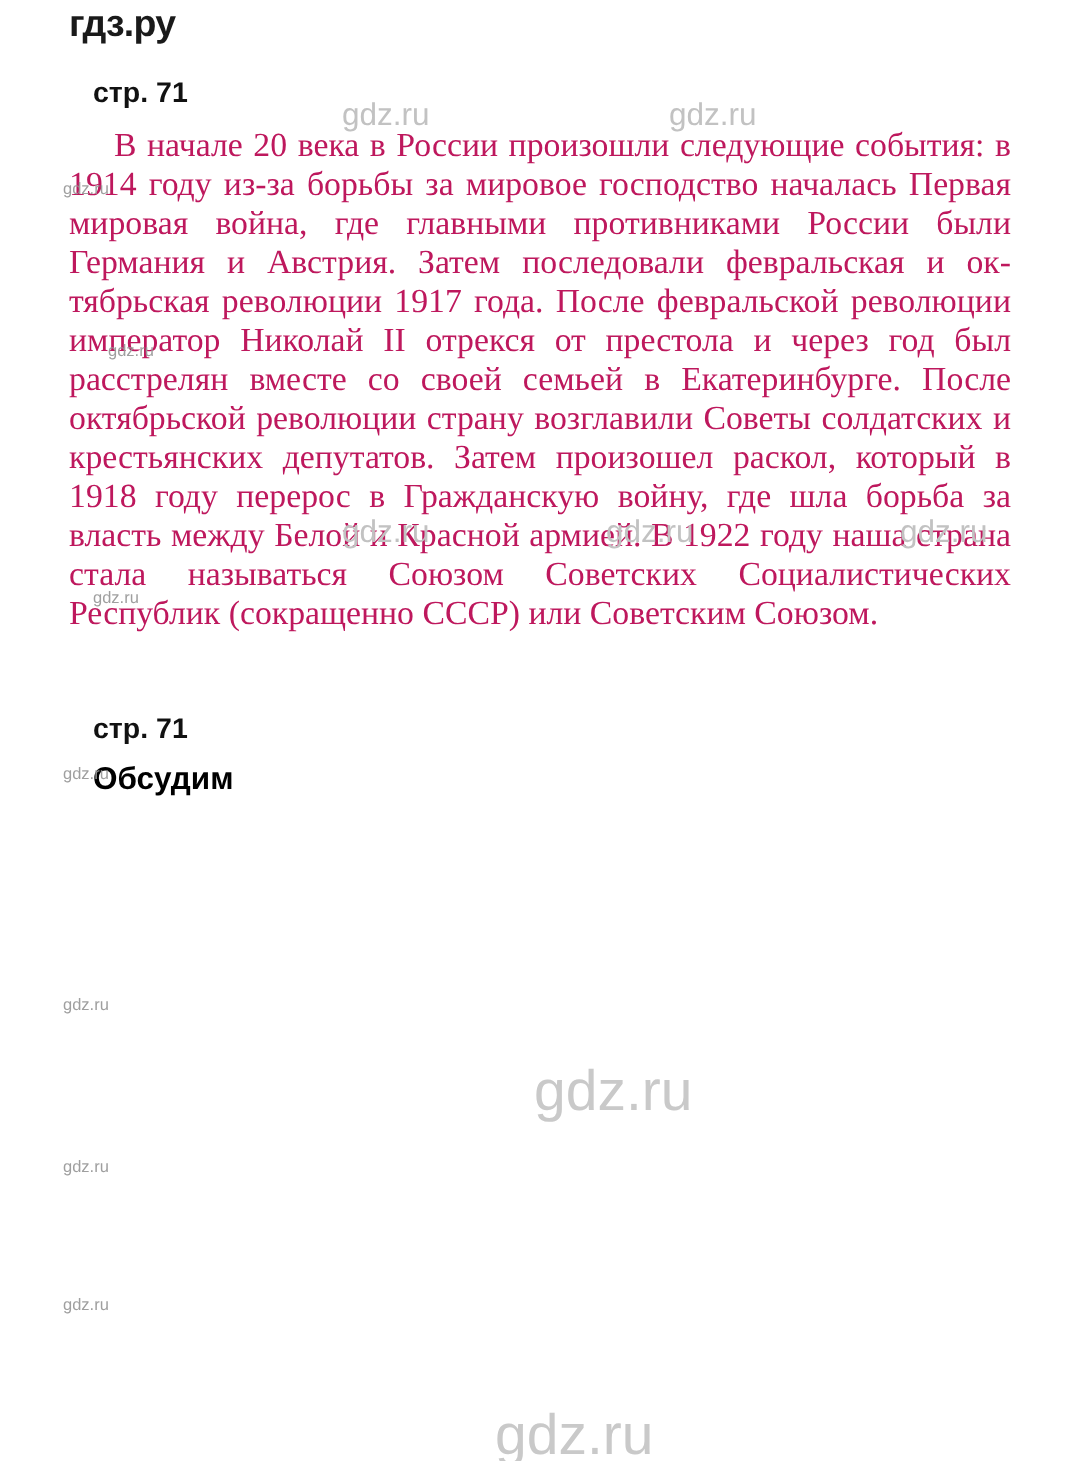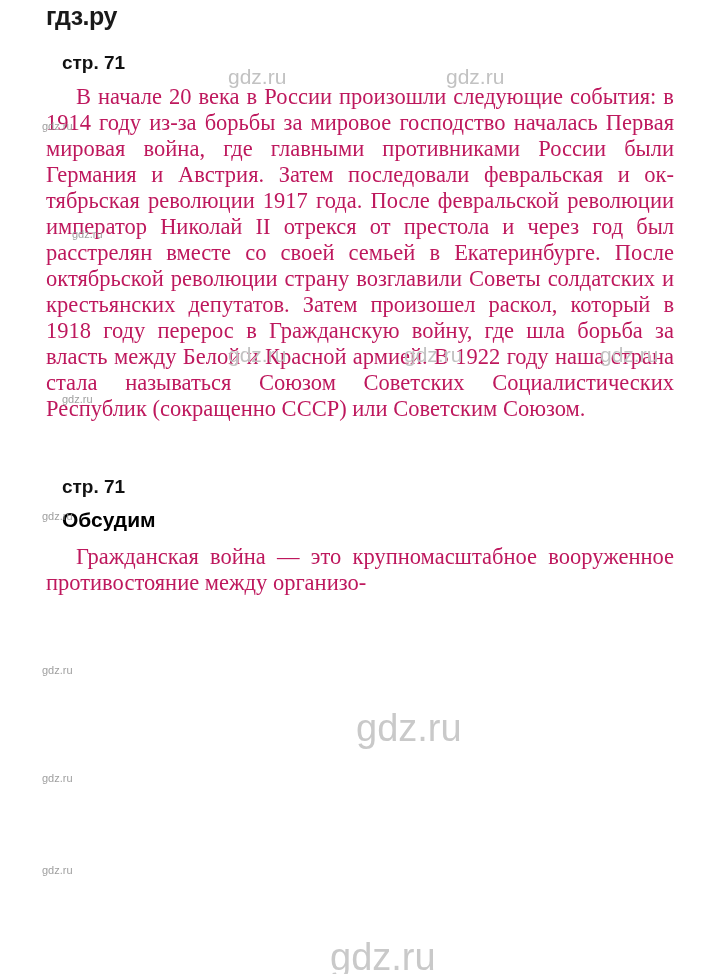--- a/index.html
+++ b/index.html
@@ -100,21 +100,20 @@
     <div class="page-label">стр. 71</div>
 
     <p class="para indent">В начале 20 века в России произошли следую­щие события: в 1914 году из-за борьбы за мировое господство началась Первая мировая война, где главными противниками России были Германия и Австрия. Затем последовали февральская и ок­тябрьская революции 1917 года. После февраль­ской революции император Николай II отрекся от престола и через год был расстрелян вместе со своей семьей в Екатеринбурге. После октябрьской революции страну возглавили Советы солдатских и крестьянских депутатов. Затем произошел рас­кол, который в 1918 году перерос в Гражданскую войну, где шла борьба за власть между Белой и Красной армией. В 1922 году наша страна стала называться Союзом Советских Социалистиче­ских Республик (сокращенно СССР) или Совет­ским Союзом.</p>
 
     <div class="spacer-lg"></div>
 
     <div class="page-label">стр. 71</div>
 
     <div class="section-head">Обсудим</div>
 
-    <p class="para indent">Гражданская война — это крупномасштабное вооруженное противостояние между организо-</p>
 
   </div>
 
   <div id="watermark-layer">
       <div class="wm wm-sm" style="left: 42px; top: 120px;">gdz.ru</div>
       <div class="wm wm-md" style="left: 228px; top: 65px;">gdz.ru</div>
       <div class="wm wm-md" style="left: 446px; top: 65px;">gdz.ru</div>
       <div class="wm wm-sm" style="left: 72px; top: 228px;">gdz.ru</div>
       <div class="wm wm-md" style="left: 228px; top: 343px;">gdz.ru</div>
       <div class="wm wm-md" style="left: 404px; top: 343px;">gdz.ru</div>

